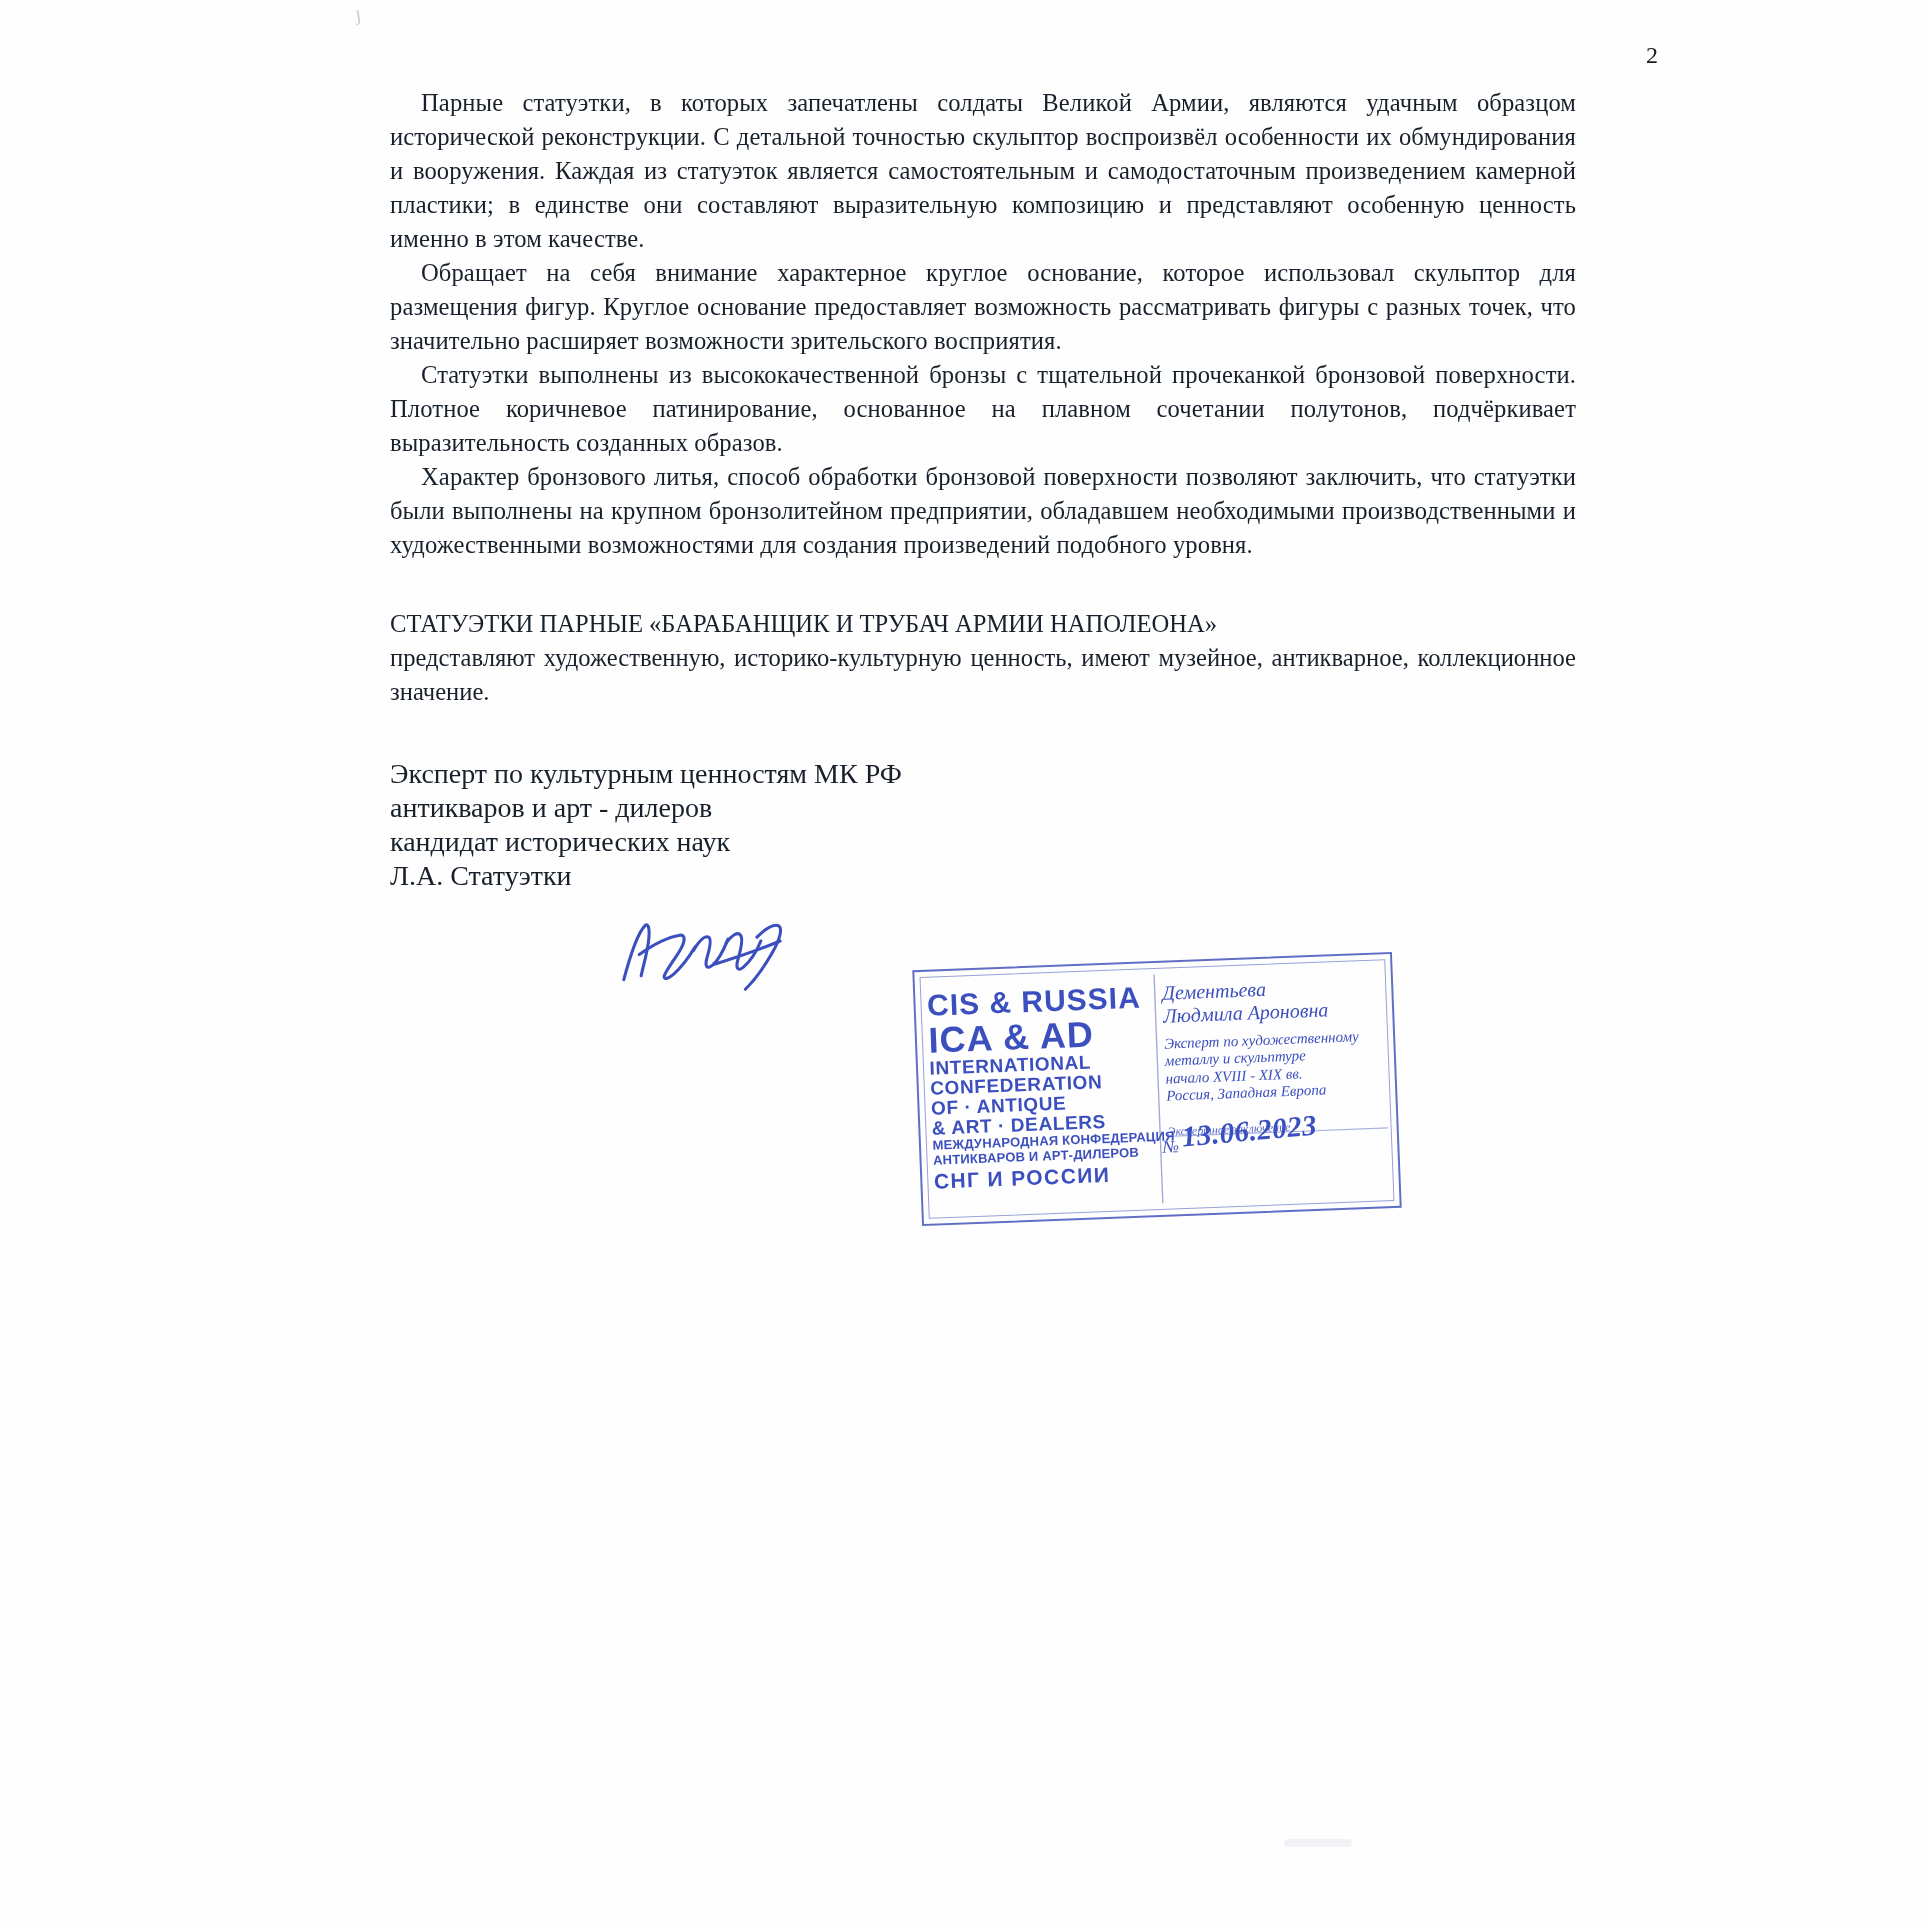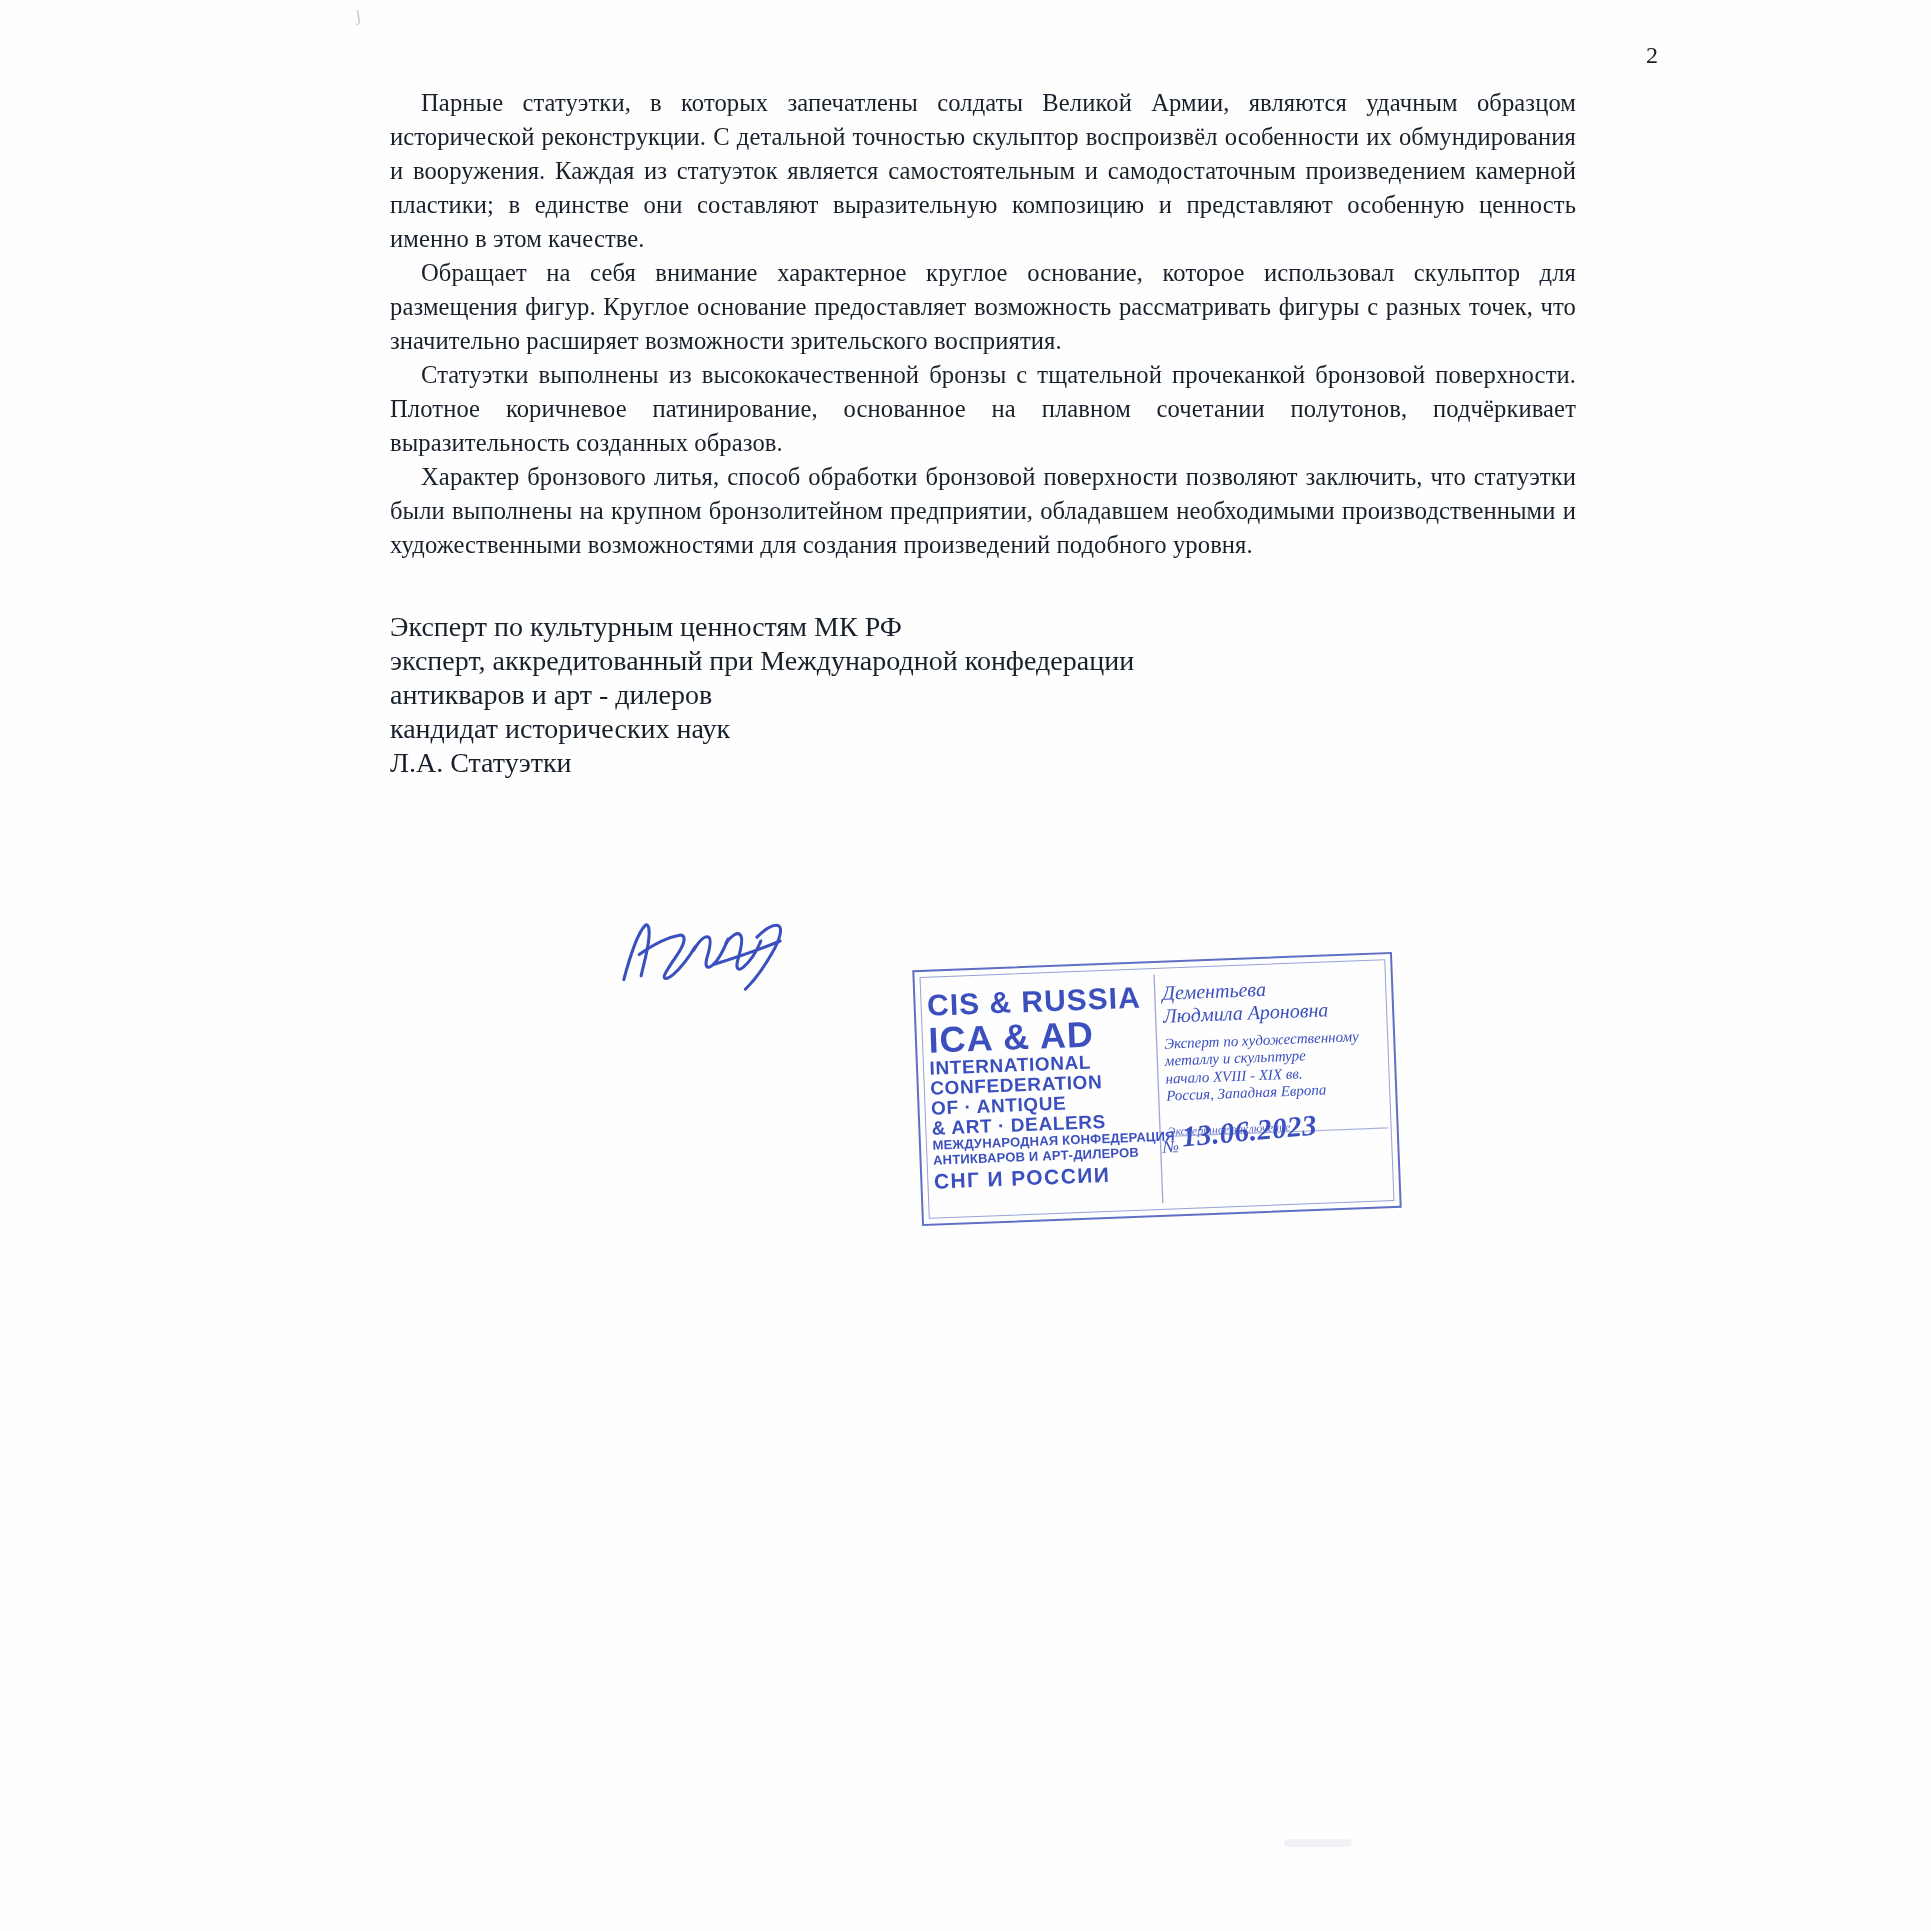--- a/index.html
+++ b/index.html
@@ -239,24 +239,27 @@
 
   <div class="page-number">2</div>
 
   <div class="content">
 
     <p class="para">Парные статуэтки, в которых запечатлены солдаты Великой Армии, являются удачным образцом исторической реконструкции. С детальной точностью скульптор воспроизвёл особенности их обмундирования и вооружения. Каждая из статуэток является самостоятельным и самодостаточным произведением камерной пластики; в единстве они составляют выразительную композицию и представляют особенную ценность именно в этом качестве.</p>
     <p class="para">Обращает на себя внимание характерное круглое основание, которое использовал скульптор для размещения фигур. Круглое основание предоставляет возможность рассматривать фигуры с разных точек, что значительно расширяет возможности зрительского восприятия.</p>
     <p class="para">Статуэтки выполнены из высококачественной бронзы с тщательной прочеканкой бронзовой поверхности. Плотное коричневое патинирование, основанное на плавном сочетании полутонов, подчёркивает выразительность созданных образов.</p>
     <p class="para">Характер бронзового литья, способ обработки бронзовой поверхности позволяют заключить, что статуэтки были выполнены на крупном бронзолитейном предприятии, обладавшем необходимыми производственными и художественными возможностями для создания произведений подобного уровня.</p>
 
+    <div class="block-caps">
+      <span class="caps-line">СТАТУЭТКИ ПАРНЫЕ «БАРАБАНЩИК И ТРУБАЧ АРМИИ НАПОЛЕОНА»</span>
+      <span>представляют художественную, историко-культурную ценность, имеют музейное, антикварное, коллекционное значение.</span>
+    </div>
 
     <div class="signature-block">
       <div>Эксперт по культурным ценностям МК РФ</div>
-      <div>эксперт, аккредитованный при Международной конфедерации</div>
       <div>антикваров и арт - дилеров</div>
       <div>кандидат исторических наук</div>
       <div class="sig-name-row">Л.А. Статуэтки</div>
     </div>
 
   </div>
 
   <svg class="handsign" viewBox="0 0 200 90">
     <g fill="none" stroke="#3b4fbe" stroke-width="3.2" stroke-linecap="round">
       <path d="M6,70 C14,40 22,20 28,14 C31,11 33,16 32,27 C31,40 26,56 24,66"></path>

